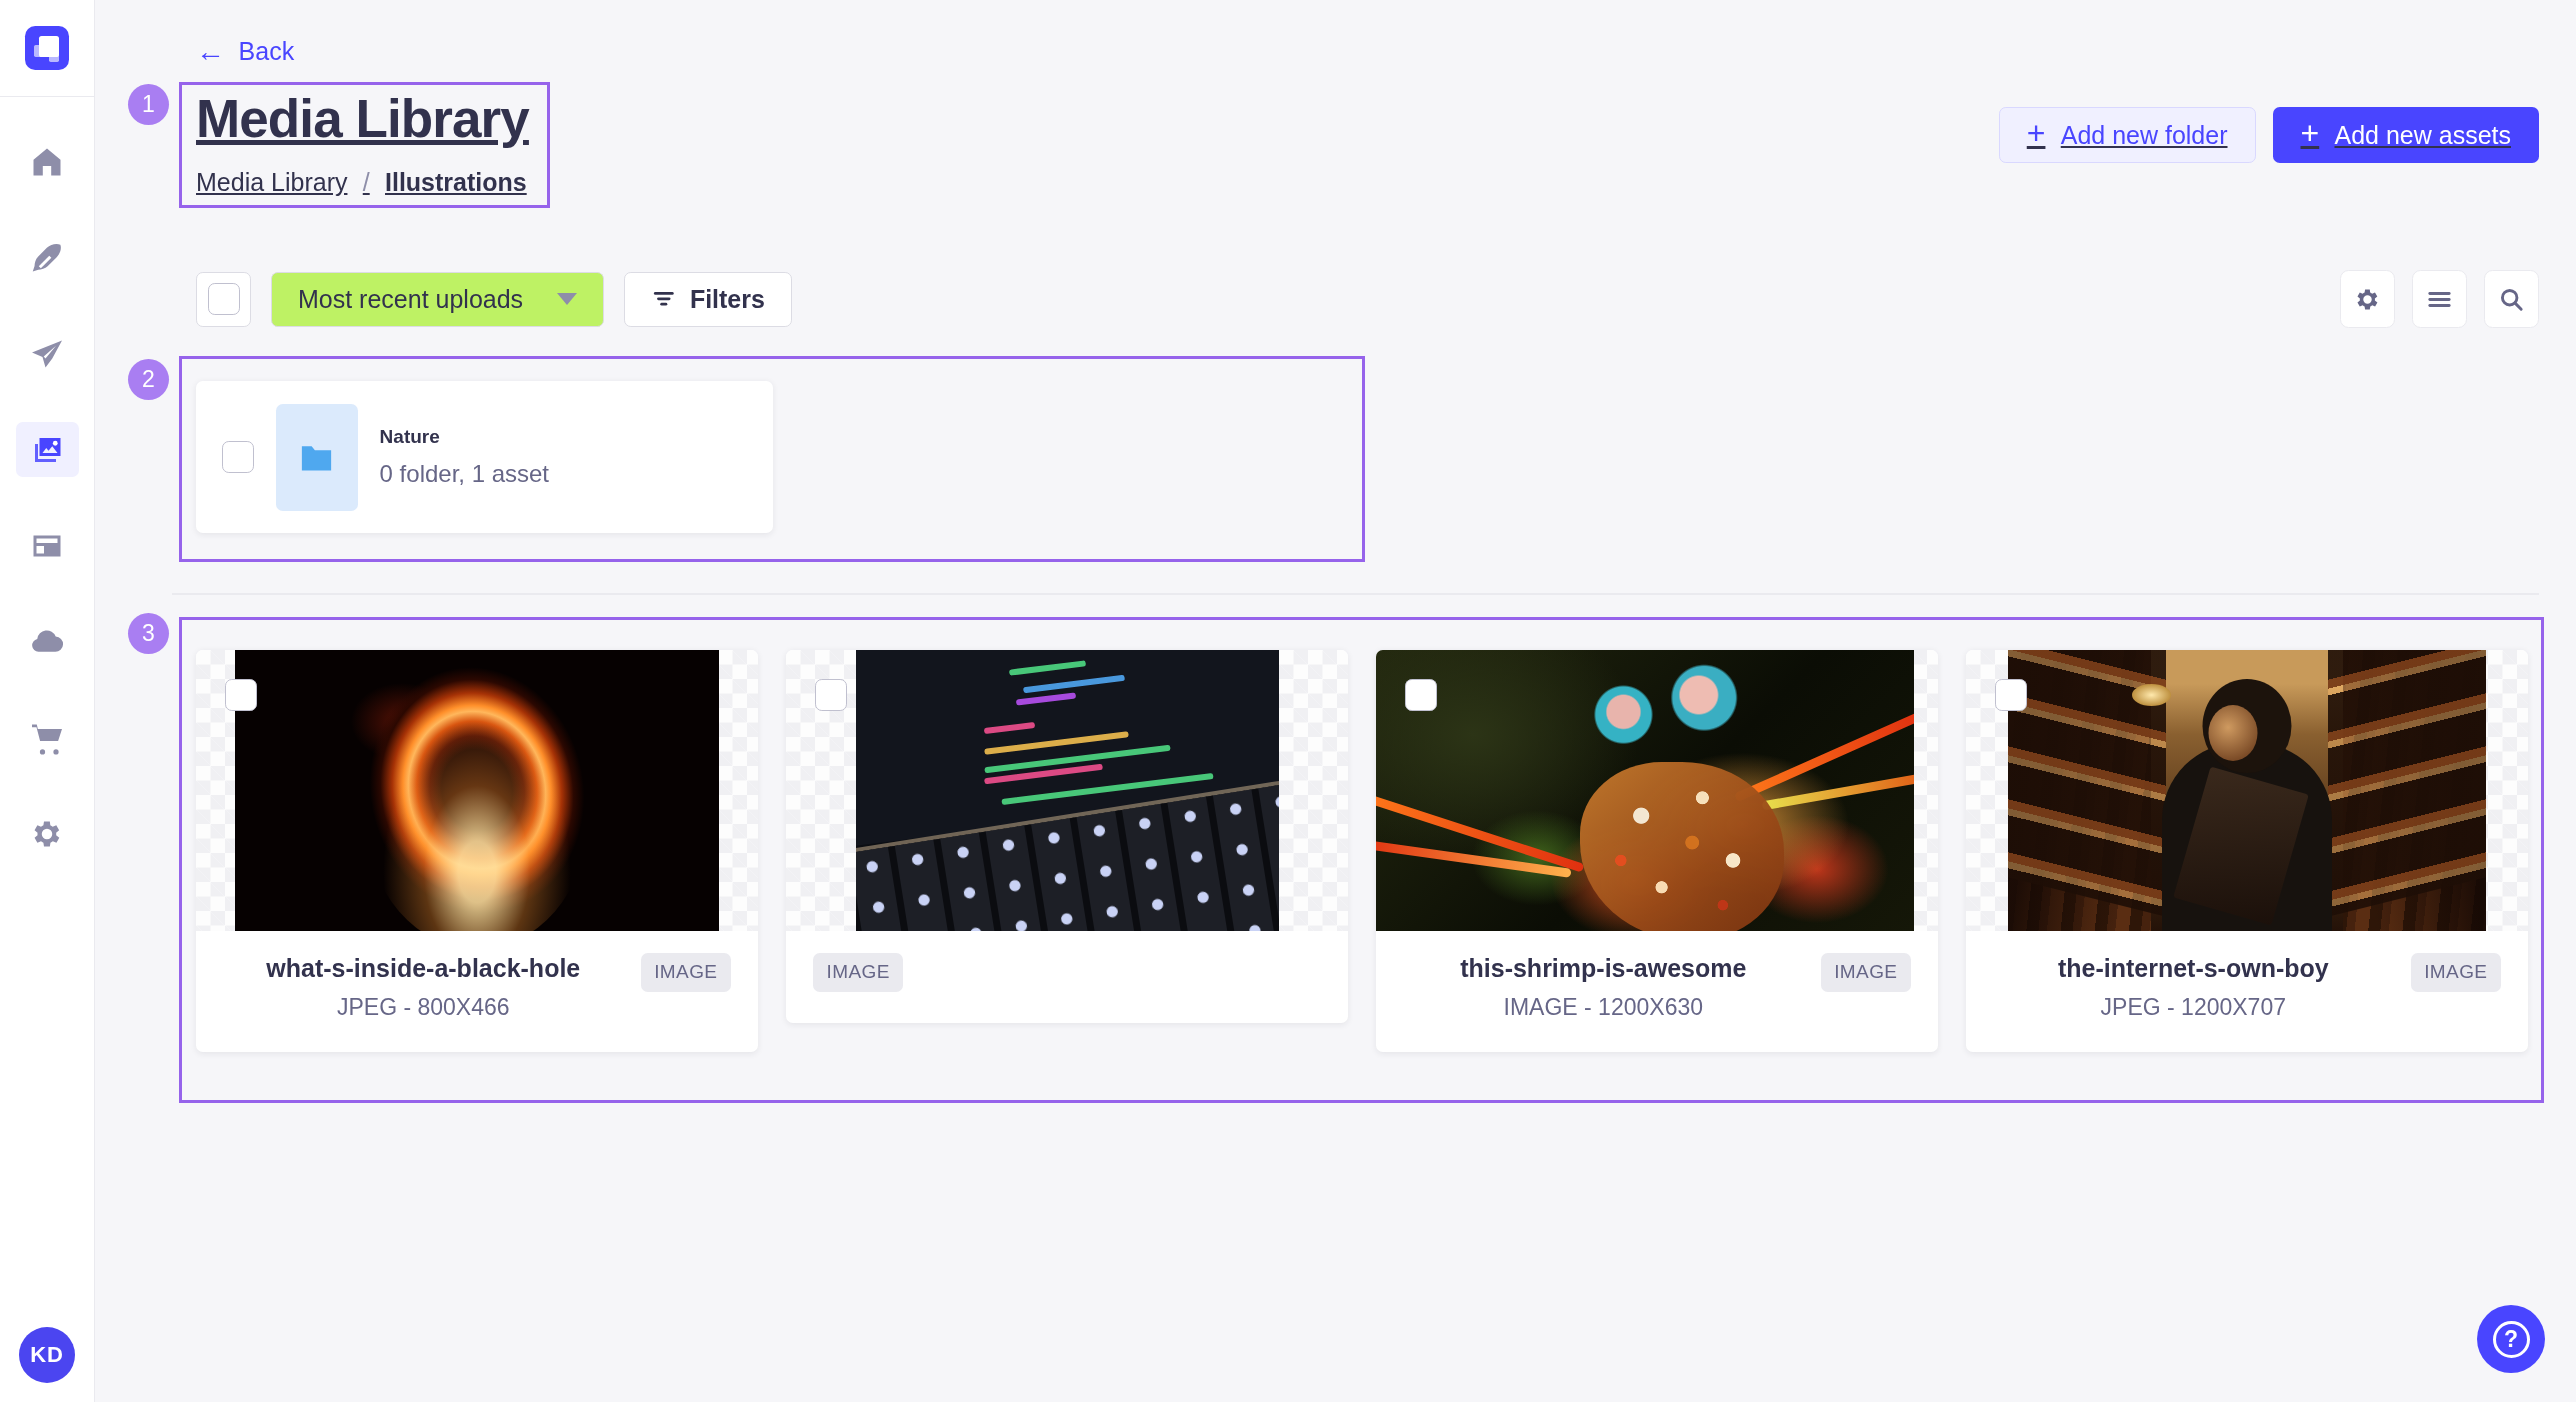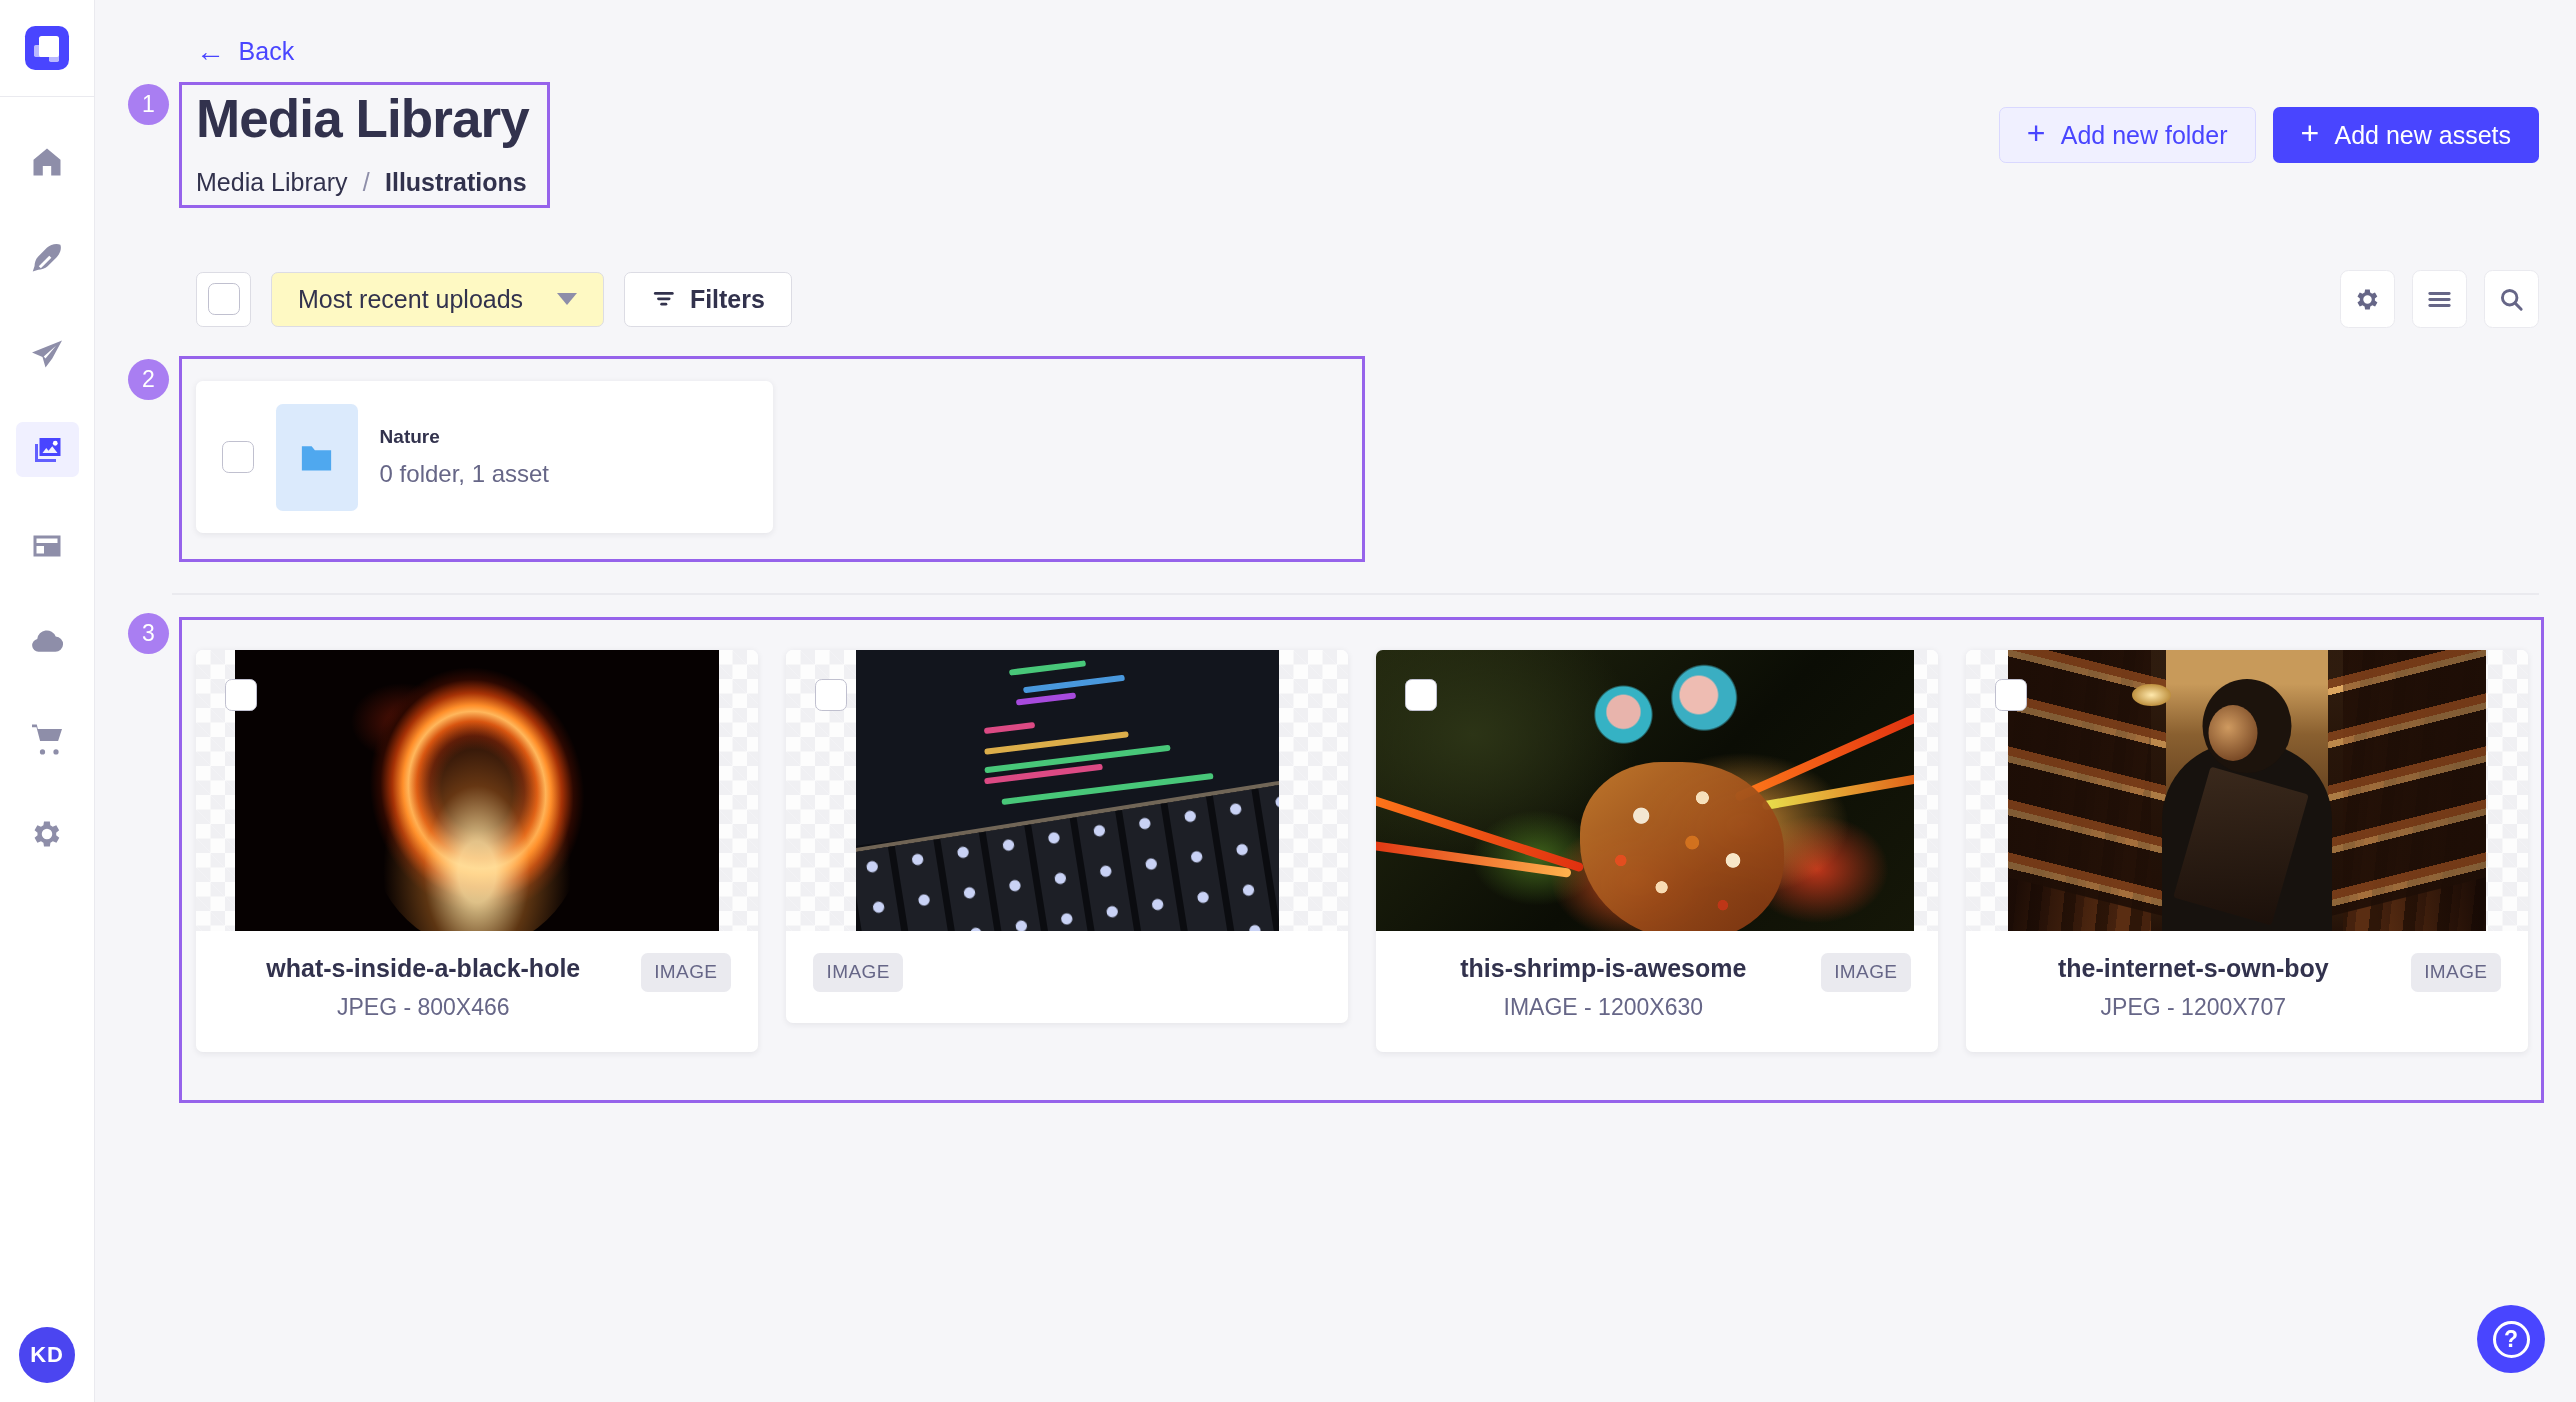--- a/index.html
+++ b/index.html
@@ -31,37 +31,37 @@
     color:#fff; font-size:22px; font-weight:bold; display:flex; align-items:center; justify-content:center;
     letter-spacing:0.9px; cursor:pointer;
   }
 
   
   .main { margin-left:95px; padding:37px 37px 0 101px; }
 
   .back-row { display:flex; align-items:center; gap:13.6px; color:#4945ff; font-size:25px; width:max-content; cursor:pointer; }
   .back-arrow { font-size:29px; line-height:1; }
 
-  .header-row { display:flex; align-items:flex-start; margin-top:22px; }
+  .header-row { display:flex; align-items:flex-start; margin-top:22px;text-decoration:underline; }
   .title-block { padding:0 0 0 0; }
   .page-title { font-size:53px; font-weight:bold; color:#32324d; letter-spacing:-0.9px; }
   .breadcrumb { margin-top:19px; font-size:25px; color:#32324d; display:flex; gap:15.3px; align-items:center; }
   .breadcrumb .sep { color:#8e8ea9; }
   .breadcrumb .current { font-weight:bold; }
   .header-actions { margin-left:auto; display:flex; gap:17px; padding-top:19px; }
   .btn { height:56px; border-radius:6.8px; font-size:25px; display:flex; align-items:center; gap:15.3px; padding:0 27px; cursor:pointer; border:1.7px solid transparent; font-family:inherit; }
   .btn .plus { font-size:32px; font-weight:normal; line-height:1; margin-top:-3.4px; }
   .btn-secondary { background:#f0f0ff; border-color:#d9d8ff; color:#4945ff; }
   .btn-primary { background:#4945ff; color:#ffffff; }
 
   
   .toolbar-row { display:flex; align-items:center; margin-top:73px; gap:20.4px; }
   .check-tile { width:55px; height:55px; background:#ffffff; border:1.7px solid #dcdce4; border-radius:6.8px; display:flex; align-items:center; justify-content:center; cursor:pointer; }
   .checkbox { width:32px; height:32px; border:1.7px solid #c0c0cf; border-radius:6.8px; background:#fff; cursor:pointer; }
-  .sort-select { height:55px; background:#fef9c3; border:1.7px solid #dcdce4; border-radius:6.8px; display:flex; align-items:center; gap:34px; padding:0 25.6px; font-size:25px; color:#32324d; cursor:pointer; }
+  .sort-select { height:55px; background:#bef264; border:1.7px solid #dcdce4; border-radius:6.8px; display:flex; align-items:center; gap:34px; padding:0 25.6px; font-size:25px; color:#32324d; cursor:pointer; }
   .caret { width:0; height:0; border-left:10.2px solid transparent; border-right:10.2px solid transparent; border-top:12.8px solid #8e8ea9; }
   .filters-btn { height:55px; background:#fff; border:1.7px solid #dcdce4; border-radius:6.8px; display:flex; align-items:center; gap:13.6px; padding:0 25.6px; font-size:25px; font-weight:bold; color:#32324d; cursor:pointer; }
   .toolbar-icons { margin-left:auto; display:flex; gap:17px; }
   .icon-tile { width:55px; height:58px; background:#fff; border:1.7px solid #eaeaef; border-radius:8.5px; display:flex; align-items:center; justify-content:center; cursor:pointer; }
   .icon-tile svg { width:29px; height:29px; stroke:#666687; fill:none; stroke-width:2.4; stroke-linecap:round; }
   .icon-tile svg.filled { fill:#666687; stroke:none; }
 
   
   .section-heading { font-size:28px; color:#32324d; }
   .folders-section { margin-top:53px; }

